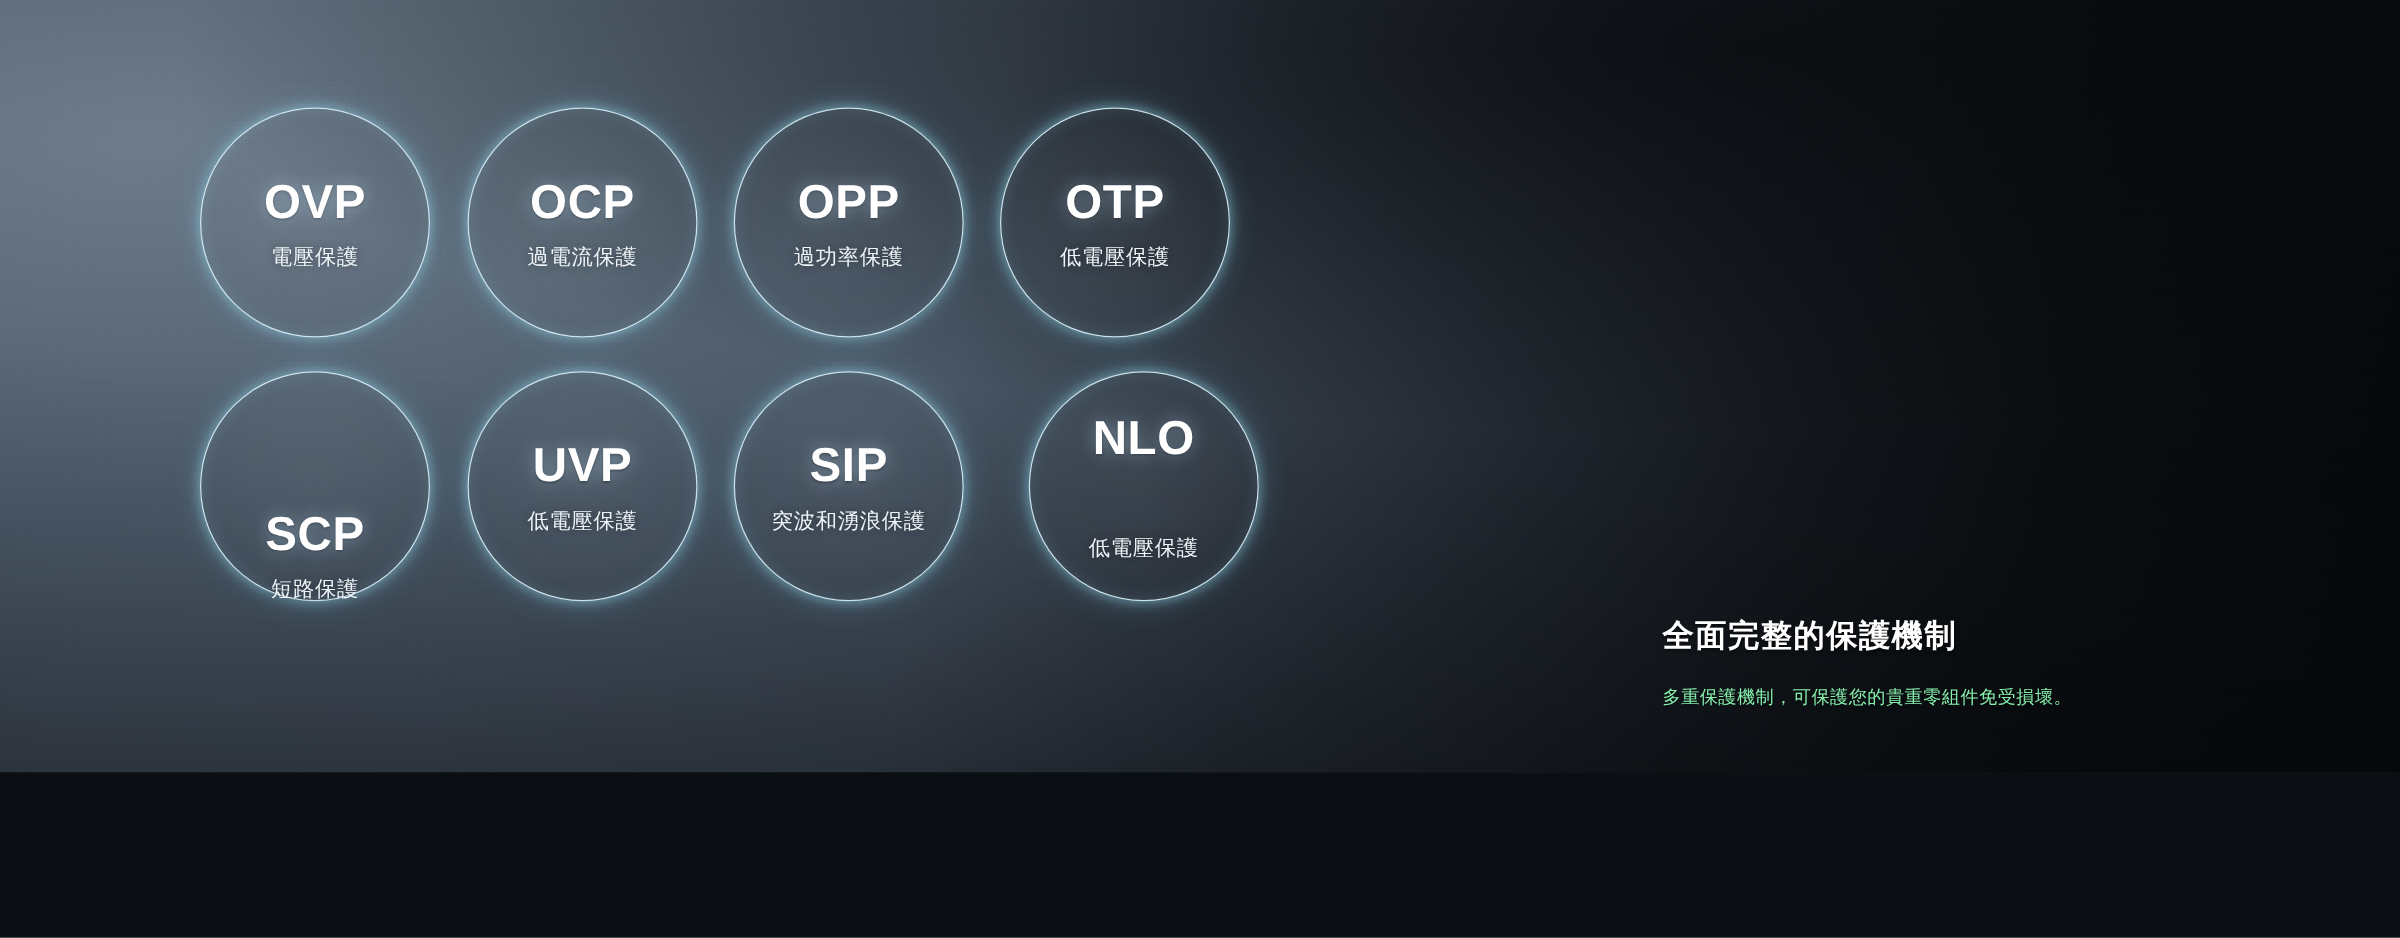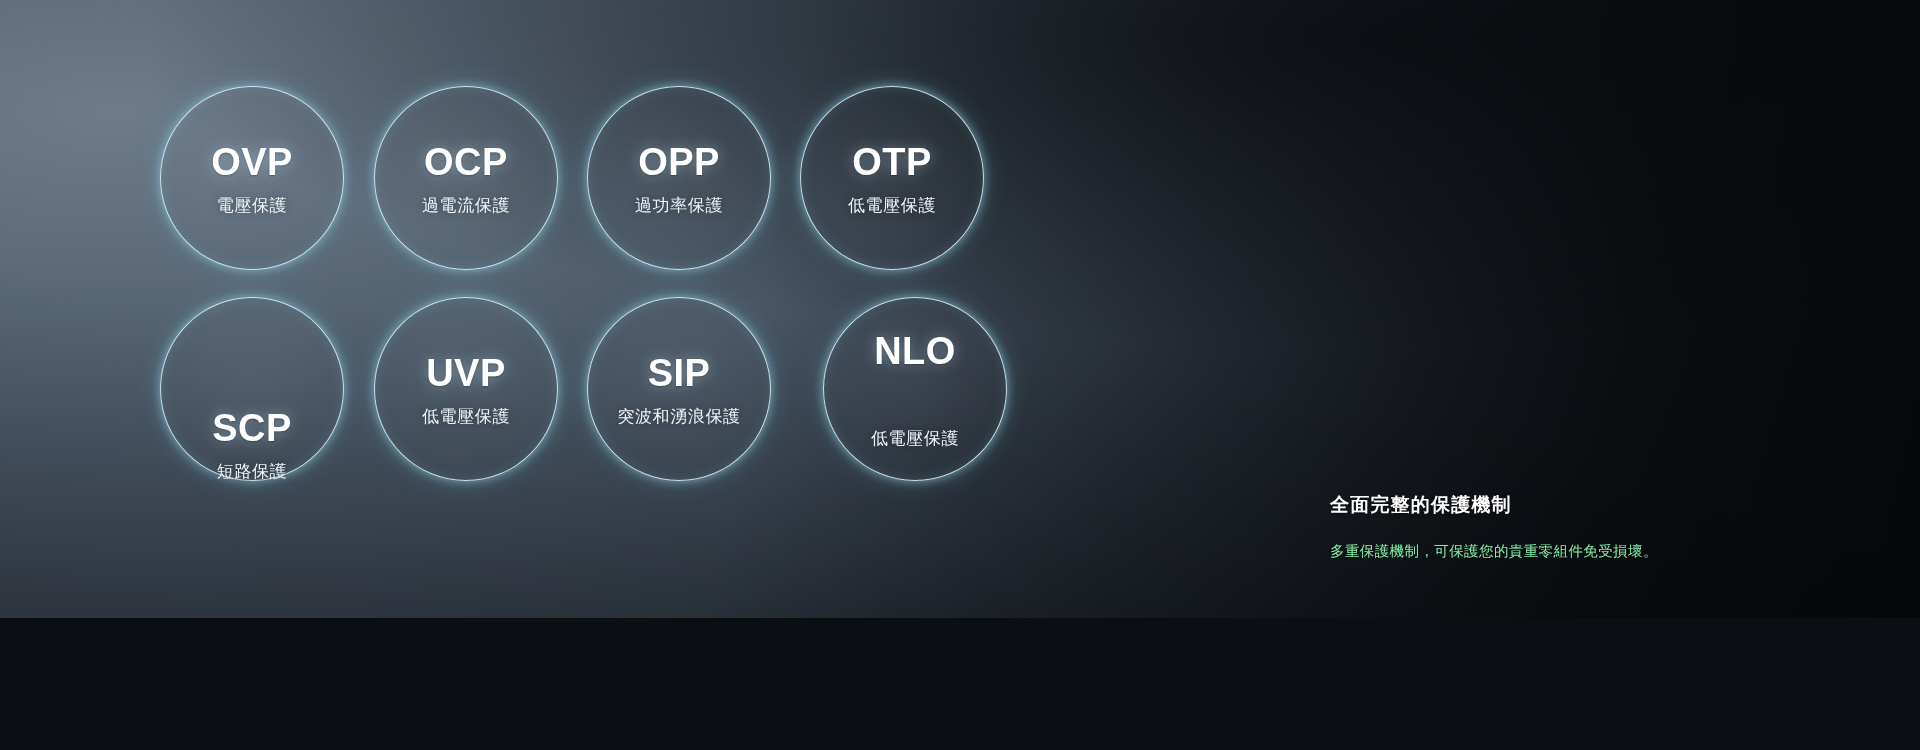--- a/index.html
+++ b/index.html
@@ -94,21 +94,21 @@
   }
 
   
   .copy {
     position: absolute;
     left: 1330px;
     top: 494px;
     width: 520px;
   }
   .copy-title {
-    font-size: 19px;
+    font-size: 25px;
     font-weight: 700;
     color: #ffffff;
     letter-spacing: 1.2px;
     line-height: 1.2;
     margin: 0;
     text-shadow: 0 1px 3px rgba(0,0,0,0.6);
   }
   .copy-sub {
     margin: 24px 0 0 0;
     font-size: 14.5px;

